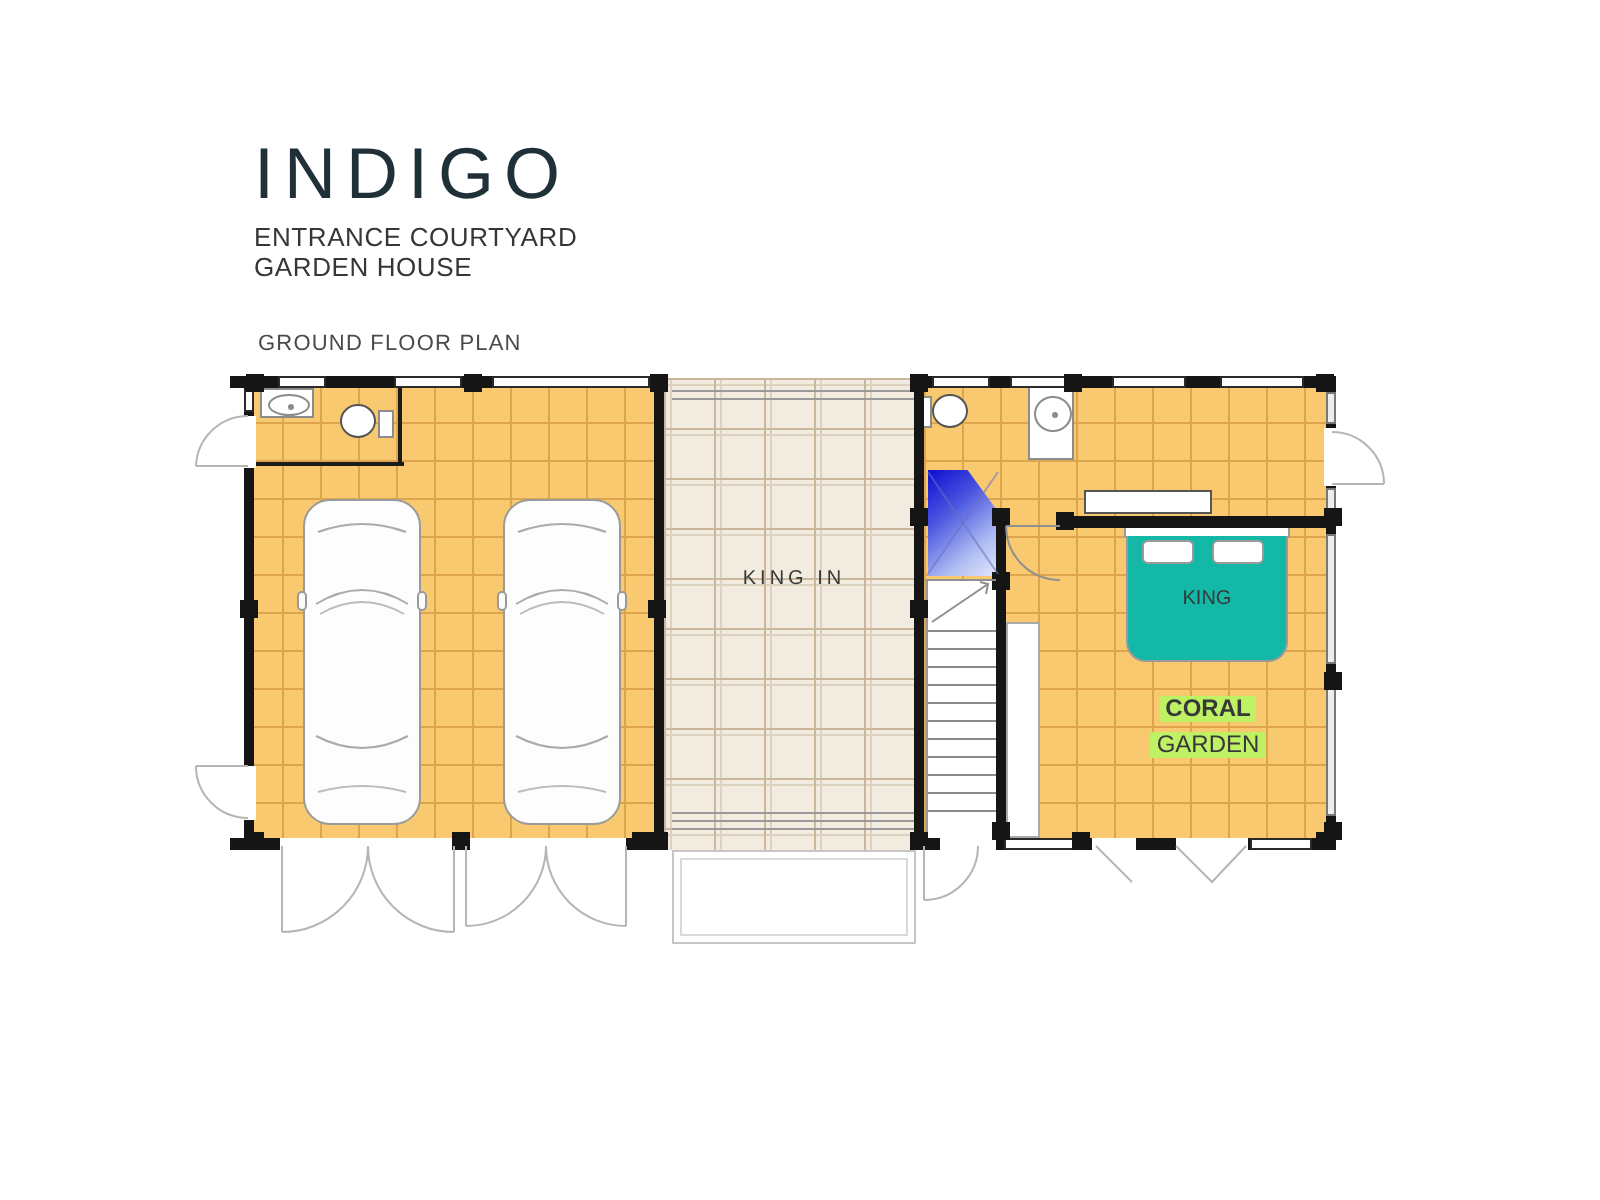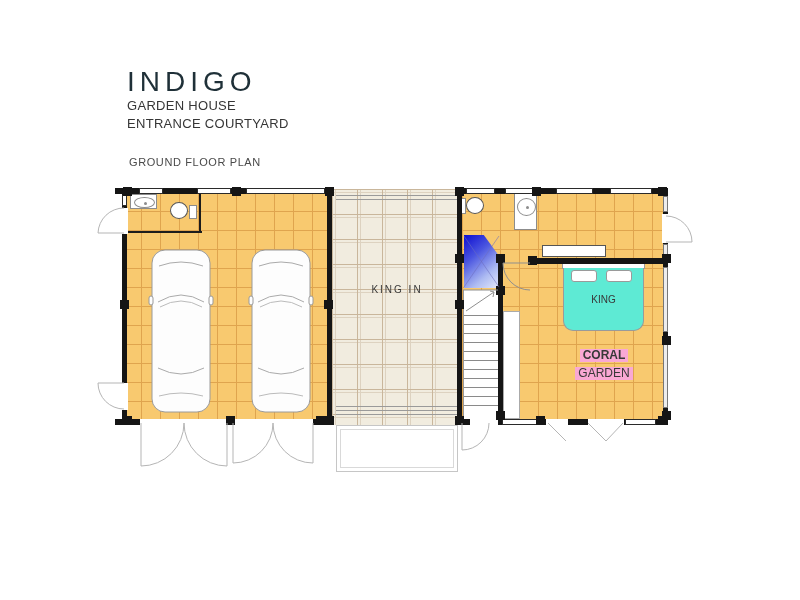--- a/index.html
+++ b/index.html
@@ -1,19 +1,19 @@
 <!DOCTYPE html>
 <html style="--title: #1F3038; --tile-orange: #F8C96F; --tile-grid: #DFA44E; --drive-floor: #F1ECDF; --drive-grid: #C9B69B; --wall: #151515; --shower-dark: #0D0DD0; --shower-light: #C8D2F5; --fixture: #8C8C8C; --door-arc: #B5B5B5;"><head>
 <meta charset="utf-8">
 <style>
   html,body{margin:0;padding:0;background:#fff;}
   body{width:800px;height:600px;position:relative;overflow:hidden;
        font-family:"Liberation Sans", sans-serif;}
   .abs{position:absolute;}
-  .title{font-size:28px;letter-spacing:5px;color:var(--title);font-weight:normal;}
+  .title{font-size:36px;letter-spacing:5px;color:var(--title);font-weight:normal;}
   .sub{font-size:13px;color:#363636;letter-spacing:.3px;line-height:15px;}
   .planlabel{font-size:11px;color:#4a4a4a;letter-spacing:.6px;}
   .orange{background-color:var(--tile-orange);
     background-image:linear-gradient(var(--tile-grid) 1px,transparent 1px),
       linear-gradient(90deg,var(--tile-grid) 1px,transparent 1px);
     background-size:19px 19px;}
   .drive{background-color:var(--drive-floor);
     background-image:linear-gradient(var(--drive-grid) 1px,transparent 1px),
       linear-gradient(90deg,var(--drive-grid) 1px,transparent 1px),
       linear-gradient(#ddd2c0 1px,transparent 1px),
@@ -31,34 +31,34 @@
   .basin{position:relative;}
   .basin::after{content:"";position:absolute;left:50%;top:50%;width:3px;height:3px;
     margin:-1px 0 0 -1px;border-radius:50%;background:#8c8c8c;}
   .shower{background:linear-gradient(140deg,#0d0dd0 0%,#4a55e0 35%,#aebcf2 72%,#e6eafb 100%);
     clip-path:polygon(0 0,55% 0,100% 42%,100% 100%,0 100%);}
   .stairs{background:#fff;border-left:1px solid #999;border-right:1px solid #999;box-sizing:border-box;}
   .treads{background-image:repeating-linear-gradient(180deg,#8a8a8a 0,#8a8a8a 1px,transparent 1px,transparent 9px);}
   .apron{background:#fff;border:1px solid #c6c6c6;box-shadow:inset 0 0 0 3px #fff,inset 0 0 0 4px #d9d9d9;box-sizing:border-box;}
   .thresh{background-image:repeating-linear-gradient(180deg,#9a9a9a 0,#9a9a9a 1px,transparent 1px,transparent 4px);}
   .lbl{color:#383838;font-size:10px;text-align:center;}
-  .roomtag{display:inline-block;background:#f9a8d4;padding:0 3px;line-height:13px;}
-  .bedbody{background:#5eead4;border:1px solid #9a9a9a;border-top:none;border-radius:0 0 10px 10px;
+  .roomtag{display:inline-block;background:#bef264;padding:0 3px;line-height:13px;}
+  .bedbody{background:#14b8a6;border:1px solid #9a9a9a;border-top:none;border-radius:0 0 10px 10px;
     box-sizing:border-box;display:flex;align-items:center;justify-content:center;}
   .overlay{position:absolute;left:0;top:0;pointer-events:none;}
 </style>
 </head>
 <body>
 
 <div class="abs" style="left:127px;top:66px;">
   <div class="title">INDIGO</div>
+  <div class="sub" style="margin-top:3px;">ENTRANCE COURTYARD</div>
   <div class="sub">GARDEN HOUSE</div>
-  <div class="sub" style="margin-top:3px;">ENTRANCE COURTYARD</div>
 </div>
-<div class="abs planlabel" style="left:129px;top:156px;">GROUND FLOOR PLAN</div>
+<div class="abs planlabel" style="left:129px;top:166px;">GROUND FLOOR PLAN</div>
 
 <div class="abs" style="left:0;top:0;width:800px;height:600px;">
 
   <div class="abs orange" style="left:122px;top:192px;width:210px;height:228px;"></div>
   <div class="abs drive" style="left:332px;top:189px;width:126px;height:236px;"></div>
   <div class="abs orange" style="left:462px;top:192px;width:201px;height:228px;"></div>
   <div class="abs apron" style="left:336px;top:425px;width:122px;height:47px;"></div>
   <div class="abs thresh" style="left:336px;top:195px;width:122px;height:8px;"></div>
   <div class="abs thresh" style="left:336px;top:406px;width:122px;height:12px;"></div>
 

